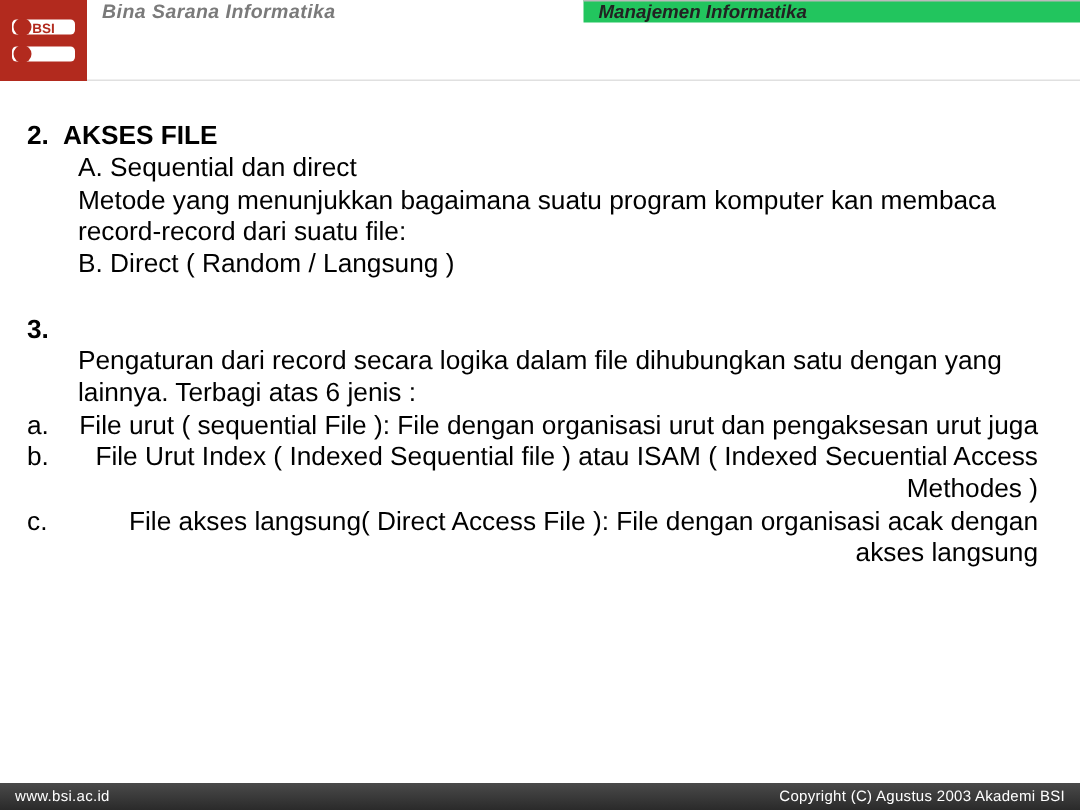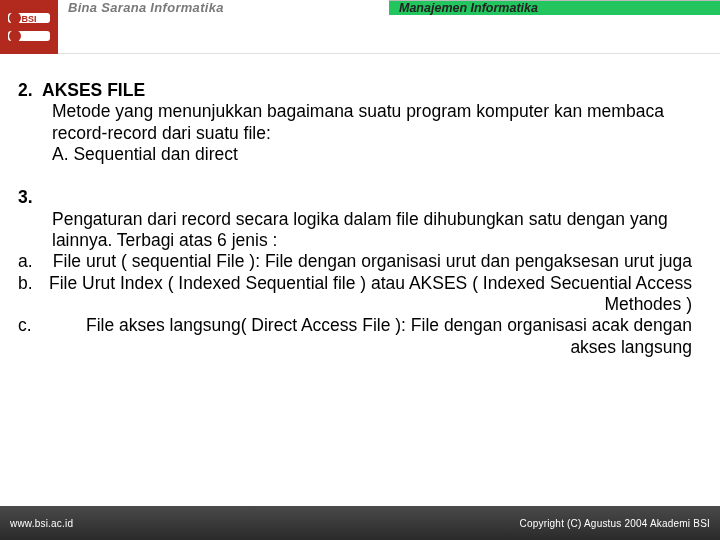--- a/index.html
+++ b/index.html
@@ -67,21 +67,21 @@
   .sec-num { width: 24px; flex-shrink: 0; font-weight: bold; }
   .sec-title { font-weight: bold; text-align: right; }
   .sec-body { margin-left: 24px; }
   .sec-body.ind { margin-left: 34px; }
   .sub-row { display: flex; margin-left: 0; }
   .sub-lbl { width: 24px; flex-shrink: 0; }
   .sub-txt { flex: 1; text-align: right; }
   .footer {
     position: absolute;
     bottom: 0; left: 0; right: 0;
-    height: 34px;
+    height: 18px;
     background: linear-gradient(#4a4a4a,#2a2a2a);
     color: #fff;
     display: flex;
     align-items: center;
     justify-content: space-between;
     padding: 0 10px;
     font-size: 10px;
     letter-spacing: 0.2px;
   }
 </style>
@@ -104,41 +104,42 @@
   </div>
 </div>
 
 <div class="content">
 
   <div class="section">
     <div class="sec-row">
       <div class="sec-num">2.</div>
       <div class="sec-title">AKSES FILE</div>
     </div>
+    <div class="sec-body ind">A. Sequential dan direct</div>
     <div class="sec-body ind">Metode yang menunjukkan bagaimana suatu program komputer kan membaca record-record dari suatu file:</div>
-    <div class="sec-body ind">A. Sequential dan direct</div>
+    <div class="sec-body ind">B. Direct ( Random / Langsung )</div>
   </div>
 
   <div class="section">
     <div class="sec-row">
       <div class="sec-num">3.</div>
     </div>
     <div class="sec-body ind">Pengaturan dari record secara logika dalam file dihubungkan satu dengan yang lainnya. Terbagi atas 6 jenis :</div>
     <div class="sub-row">
       <div class="sub-lbl">a.</div>
       <div class="sub-txt">File urut ( sequential File ): File dengan organisasi urut dan pengaksesan urut juga</div>
     </div>
     <div class="sub-row">
       <div class="sub-lbl">b.</div>
-      <div class="sub-txt">File Urut Index ( Indexed Sequential file ) atau AKSES ( Indexed Secuential Access Methodes )</div>
+      <div class="sub-txt">File Urut Index ( Indexed Sequential file ) atau ISAM ( Indexed Secuential Access Methodes )</div>
     </div>
     <div class="sub-row">
       <div class="sub-lbl">c.</div>
       <div class="sub-txt">File akses langsung( Direct Access File ): File dengan organisasi acak dengan akses   langsung</div>
     </div>
   </div>
 
 </div>
 
 <div class="footer">
   <span>www.bsi.ac.id</span>
-  <span>Copyright (C) Agustus 2004 Akademi BSI</span>
+  <span>Copyright (C) Agustus 2003 Akademi BSI</span>
 </div>
 
 </body></html>

